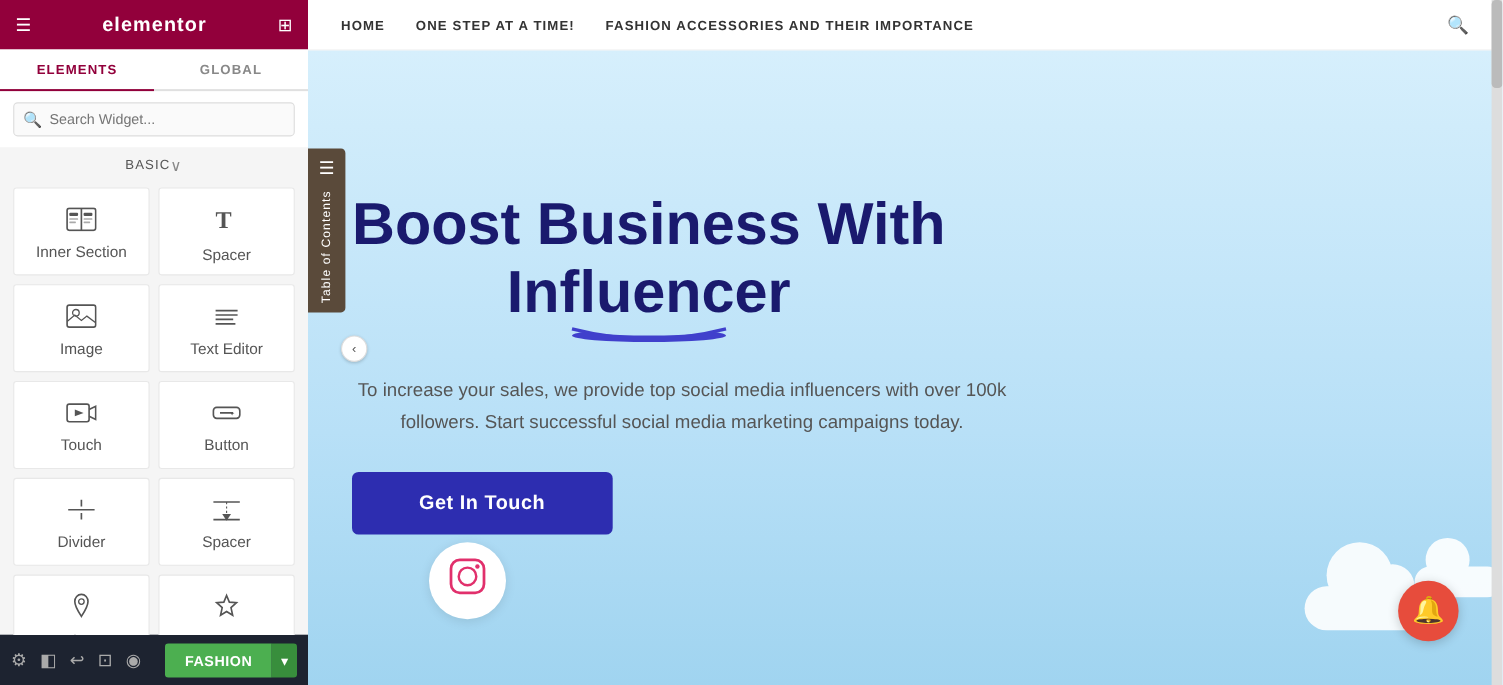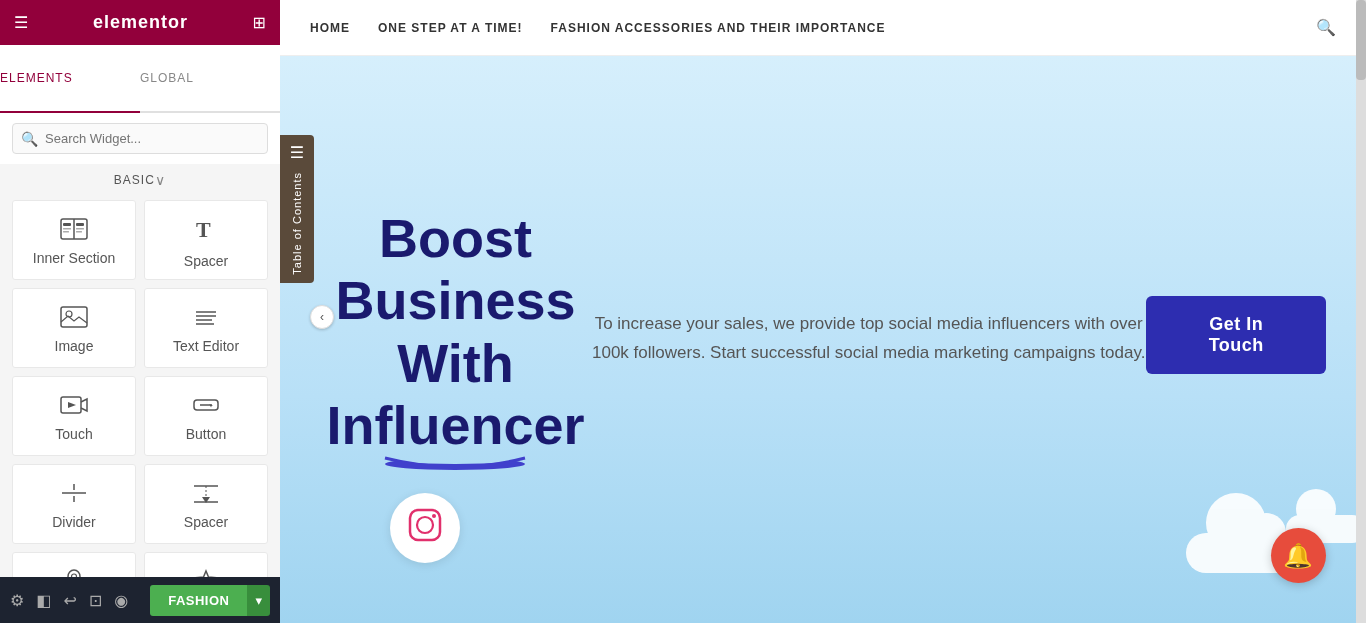--- a/index.html
+++ b/index.html
@@ -40,24 +40,24 @@
 
     
     .panel-tabs {
       display: flex;
       background: #fff;
       border-bottom: 2px solid #e0e0e0;
       flex-shrink: 0;
     }
     .panel-tab {
       flex: 1;
-      text-align: left;
-      padding: 26px 0;
+      text-align: center;
+      padding: 11px 0;
       font-size: 12px;
-      font-weight: normal;
+      font-weight: bold;
       letter-spacing: 1px;
       color: #888;
       cursor: pointer;
       border-bottom: 2px solid transparent;
       margin-bottom: -2px;
     }
     .panel-tab.active {
       color: #92003b;
       border-bottom: 2px solid #92003b;
     }
@@ -237,21 +237,21 @@
       display: flex;
       flex-direction: column;
       background: #e8f4fc;
       position: relative;
       overflow: hidden;
     }
 
     
     .top-nav {
       background: #fff;
-      height: 56px;
+      height: 46px;
       display: flex;
       align-items: center;
       justify-content: space-between;
       padding: 0 30px;
       border-bottom: 1px solid #eee;
       flex-shrink: 0;
     }
     .nav-links {
       display: flex;
       gap: 28px;
@@ -268,22 +268,22 @@
     .nav-search-icon {
       color: #333;
       font-size: 16px;
       cursor: pointer;
     }
 
     
     .hero {
       flex: 1;
       display: flex;
-      flex-direction: row;
-      align-items: center;
+      flex-direction: column;
+      align-items: flex-start;
       justify-content: center;
       background: linear-gradient(180deg, #d6effc 0%, #b8e0f7 60%, #a0d4f0 100%);
       position: relative;
       text-align: center;
       padding: 20px 40px;
     }
 
     
     .cloud {
       position: absolute;

